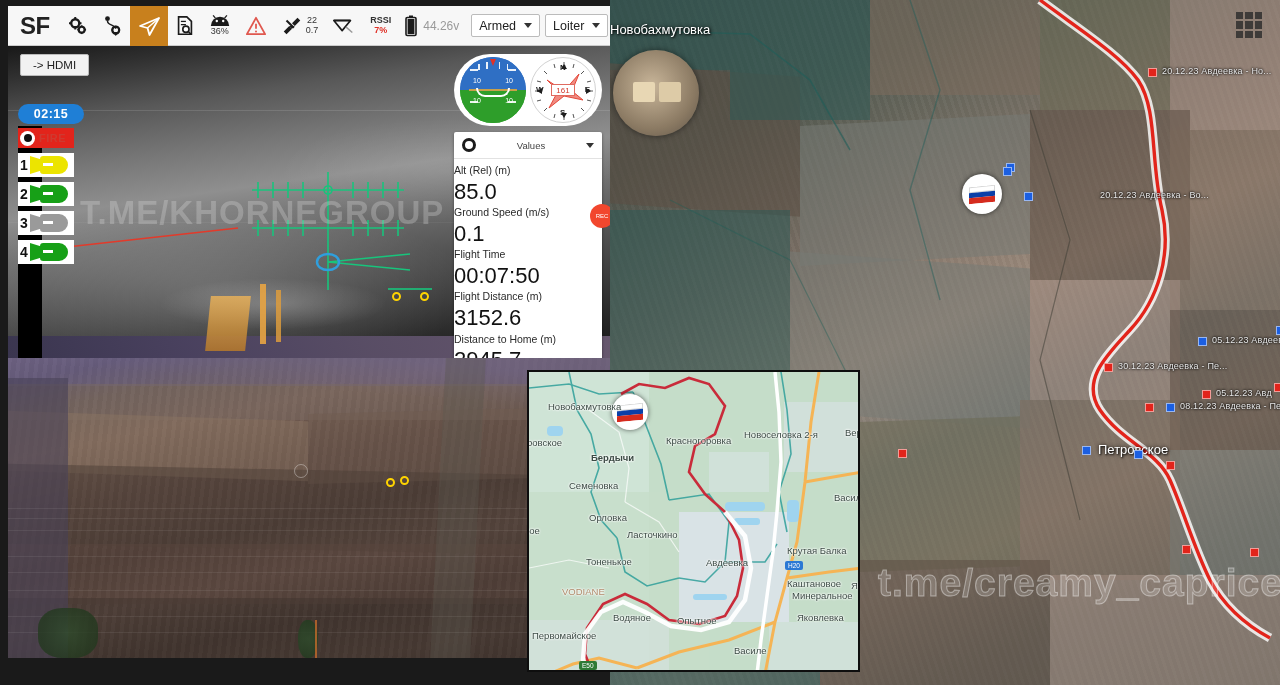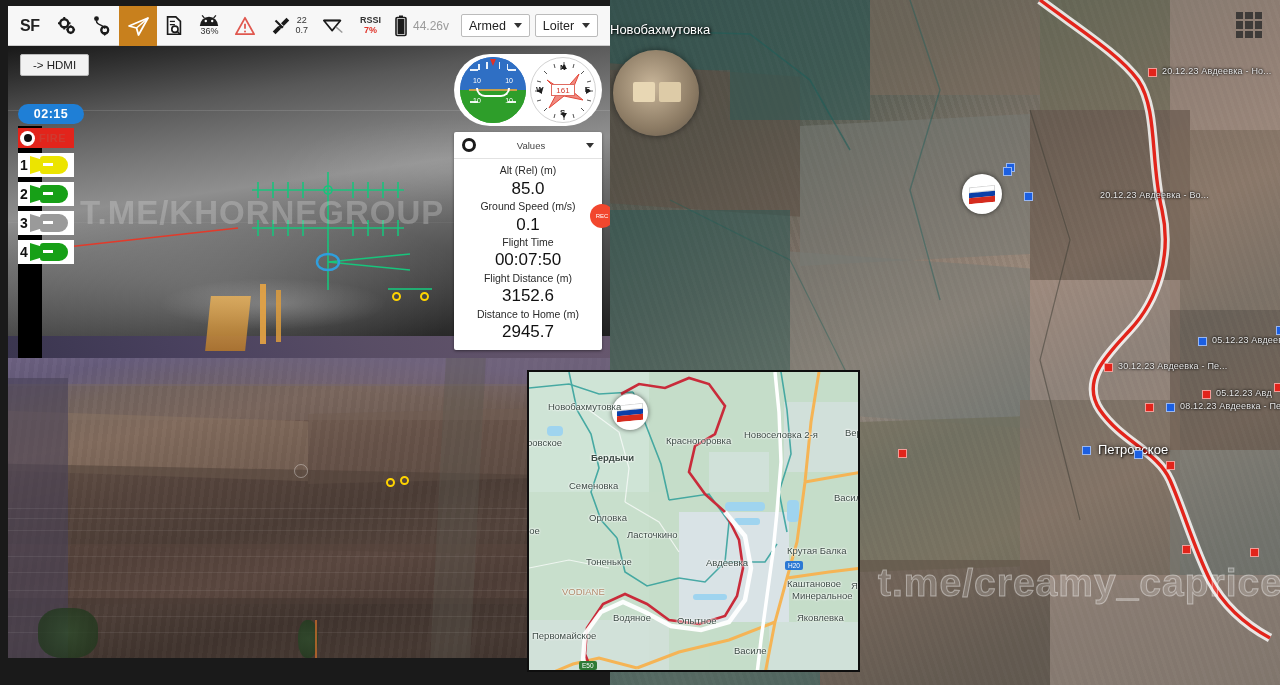--- a/index.html
+++ b/index.html
@@ -79,21 +79,21 @@
     position: absolute; left: 8px; top: 6px; width: 602px; height: 352px;
     background: #000; overflow: hidden;
   }
   .toolbar {
     position: absolute; left: 0; top: 0; width: 602px; height: 40px;
     background: #f7f7f7; display: flex; align-items: center; gap: 0px;
     border-bottom: 1px solid #ccc;
   }
   .tb-item { display: flex; align-items: center; height: 40px; padding: 0 7px; gap: 3px; }
   .tb-item.active { background: #c8801d; }
-  .tb-sf { font-size: 16px; font-weight: bold; color: #222; padding: 0 10px 0 12px; letter-spacing: -.5px; }
+  .tb-sf { font-size: 24px; font-weight: bold; color: #222; padding: 0 10px 0 12px; letter-spacing: -.5px; }
   .tb-sub { font-size: 9px; color: #333; line-height: 1.05; }
   .tb-sub.red { color: #e03127; font-weight: bold; }
   .tb-volt { font-size: 12px; color: #9a9a9a; margin-left: 3px; }
   .tb-sel {
     border: 1px solid #bbb; background: #fff; border-radius: 2px;
     height: 23px; padding: 0 7px; display: flex; align-items: center; gap: 8px;
     font-size: 12.5px; color: #222; margin-left: 5px;
   }
   .caret { width: 0; height: 0; border-left: 4px solid transparent; border-right: 4px solid transparent;
     border-top: 5px solid #333; }
@@ -187,23 +187,23 @@
     position: absolute; right: 8px; top: 86px; width: 148px;
     background: #fff; border-radius: 2px; overflow: visible;
     box-shadow: 0 1px 3px rgba(0,0,0,.45);
   }
   .values-hd { display:flex; align-items:center; height: 27px; padding: 0 8px;
     border-bottom: 1px solid #e2e2e2; }
   .gear { width:14px;height:14px;border-radius:50%;border:3px solid #1c1c1c; position:relative; }
   .gear:before{content:"";position:absolute;left:3px;top:3px;width:2px;height:2px;background:#fff;border-radius:50%;}
   .values-hd .ttl { flex:1; text-align:center; font-size:9.5px; color:#444; }
   .values-body { padding: 5px 0 7px; }
-  .vrow { text-align: center; }
+  .vrow { text-align: left; }
   .vlab { font-size: 10.5px; color: #2a2a2a; line-height: 1.3; }
-  .vval { font-size: 17px; color: #111; line-height: 1.25; margin-bottom: 1px; }
+  .vval { font-size: 22px; color: #111; line-height: 1.25; margin-bottom: 1px; }
   .recdot {
     position: absolute; right: -12px; top: 72px; width: 24px; height: 24px; border-radius: 50%;
     background: #f2472e; color: #fff; font-size: 6px; display:flex;
     align-items:center; justify-content:center;
   }
 
   
   .aerial {
     position: absolute; left: 8px; top: 358px; width: 602px; height: 300px;
     overflow: hidden;

